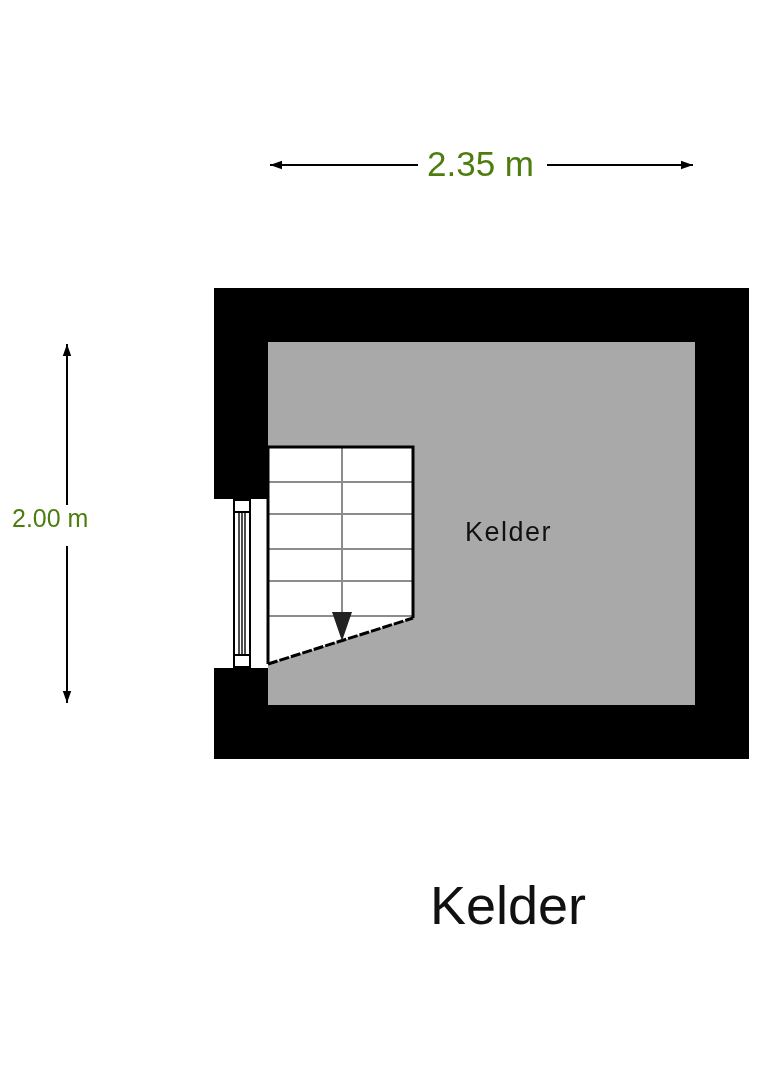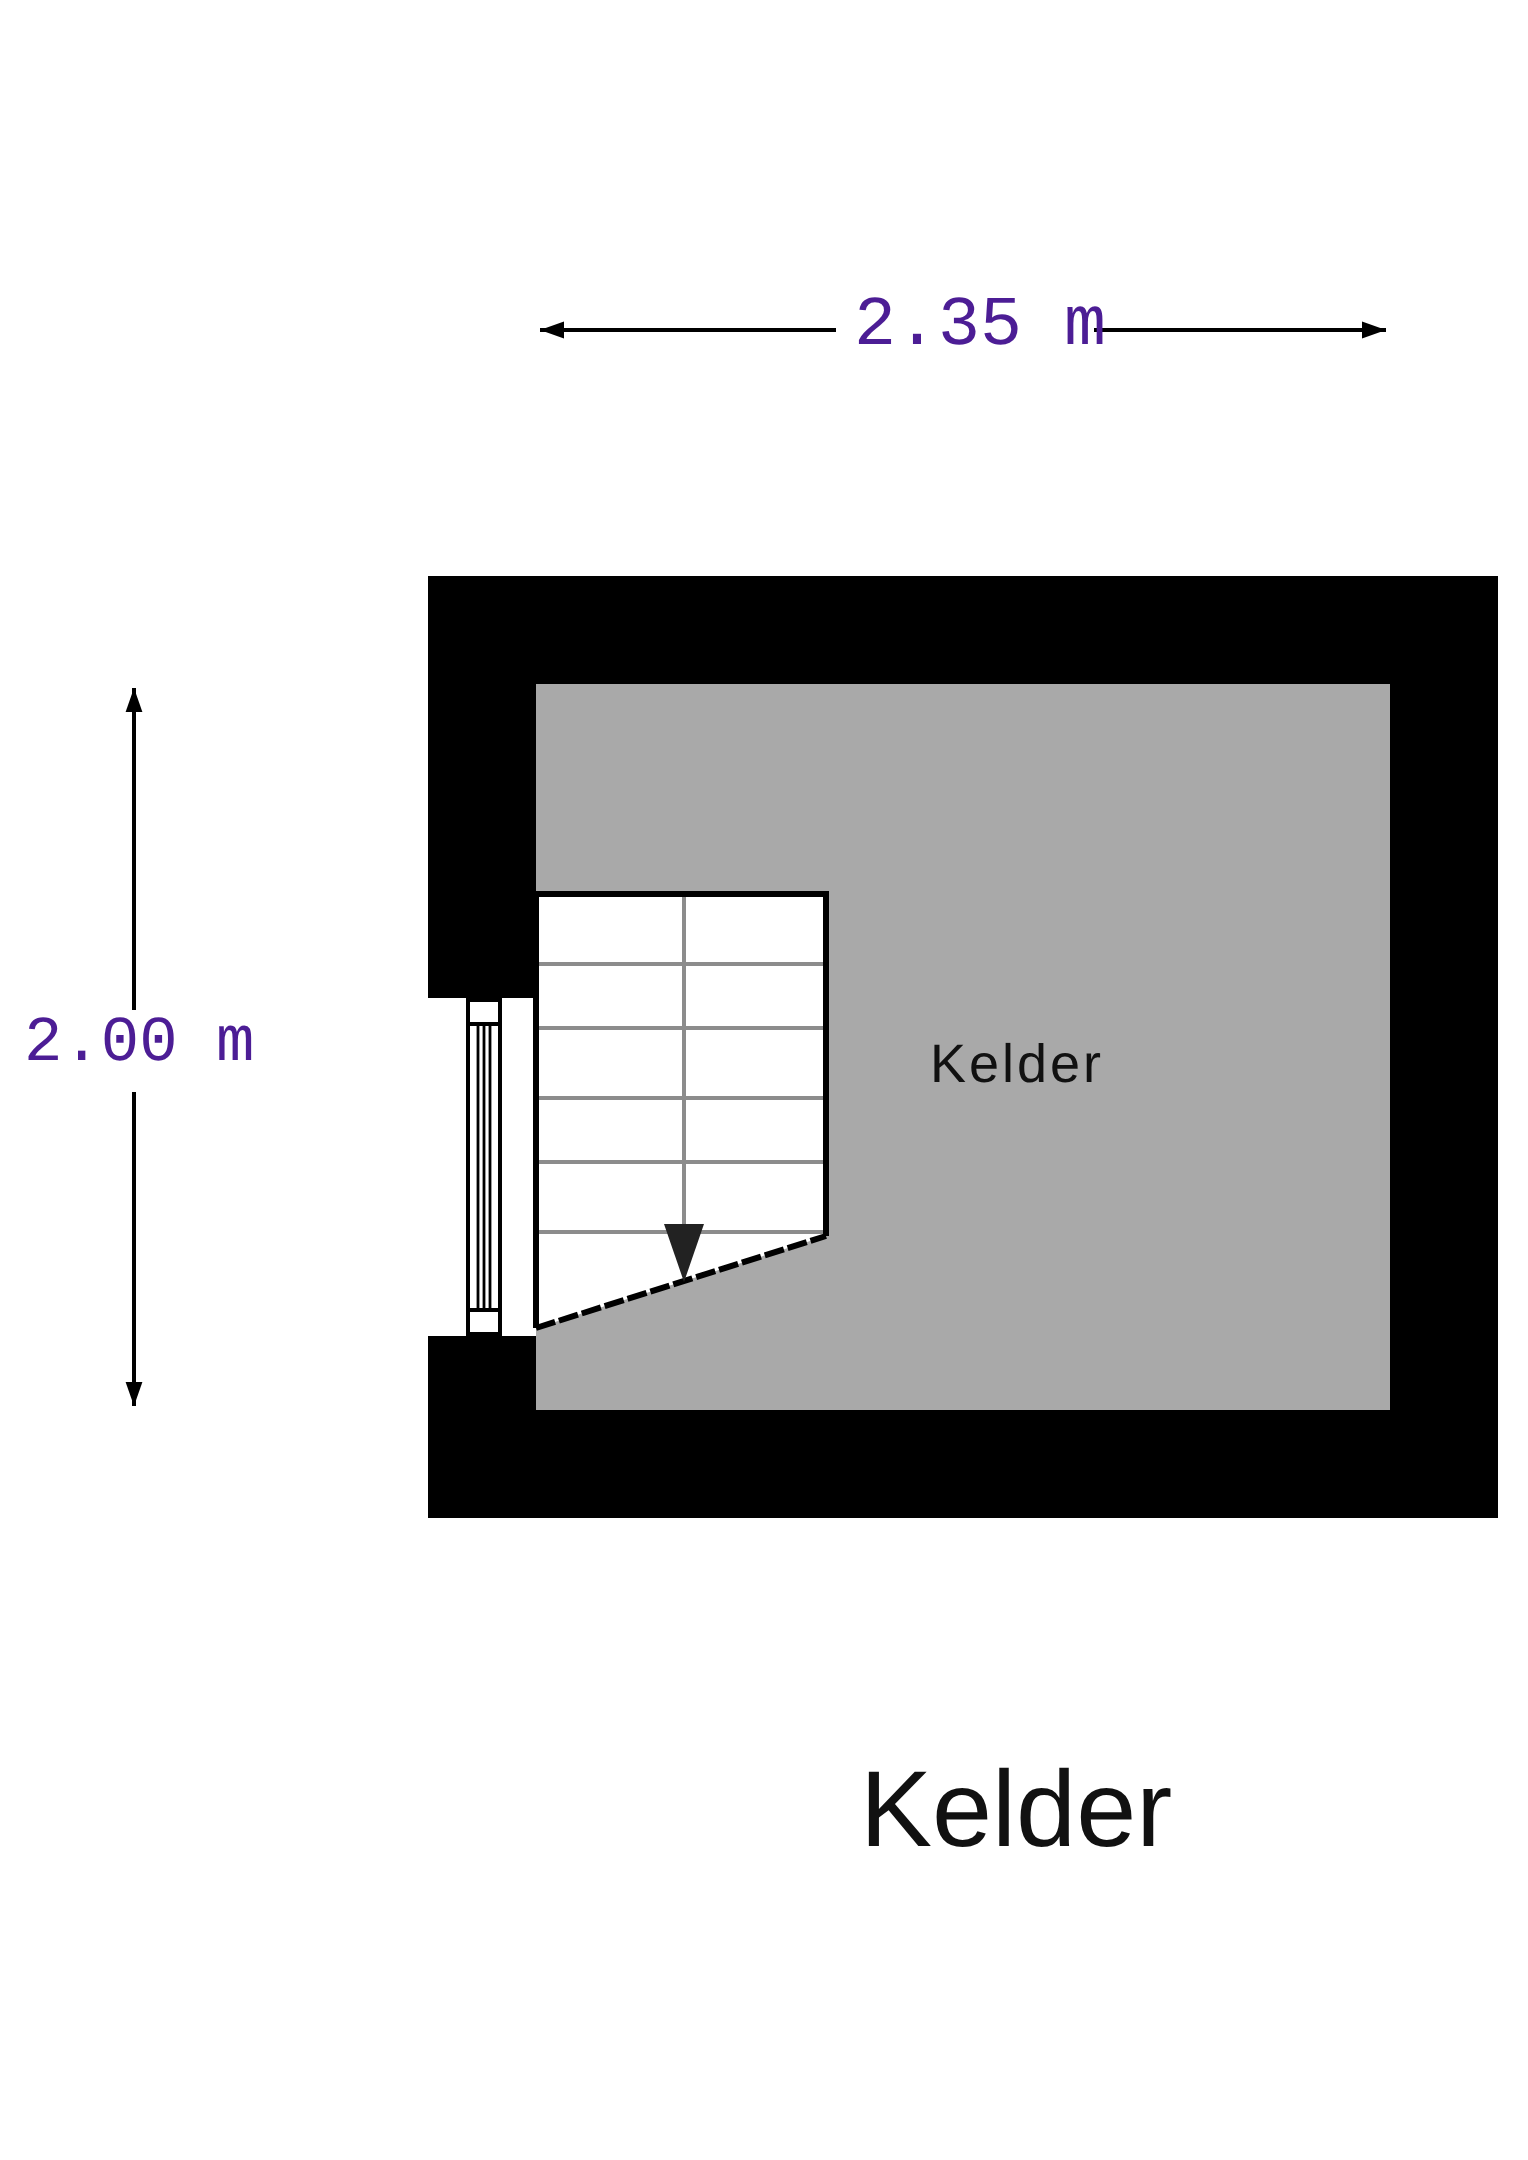--- a/index.html
+++ b/index.html
@@ -16,34 +16,34 @@
     }
     svg.plan {
       position: absolute;
       left: 0;
       top: 0;
       width: 764px;
       height: 1080px;
     }
     .dim-label {
       position: absolute;
-      color: #4c1d95;
-      font-family: Liberation Mono, monospace;
+      color: #4d7c0f;
+      font-family: Liberation Sans, sans-serif;
       white-space: nowrap;
       line-height: 1;
     }
     #dim-width-label {
       left: 427px;
       top: 146px;
       font-size: 35px;
     }
     #dim-height-label {
       left: 12px;
       top: 506px;
-      font-size: 32px;
+      font-size: 25px;
     }
     #room-label {
       position: absolute;
       left: 465px;
       top: 519px;
       font-size: 27px;
       letter-spacing: 1.5px;
       color: #111111;
       line-height: 1;
     }

